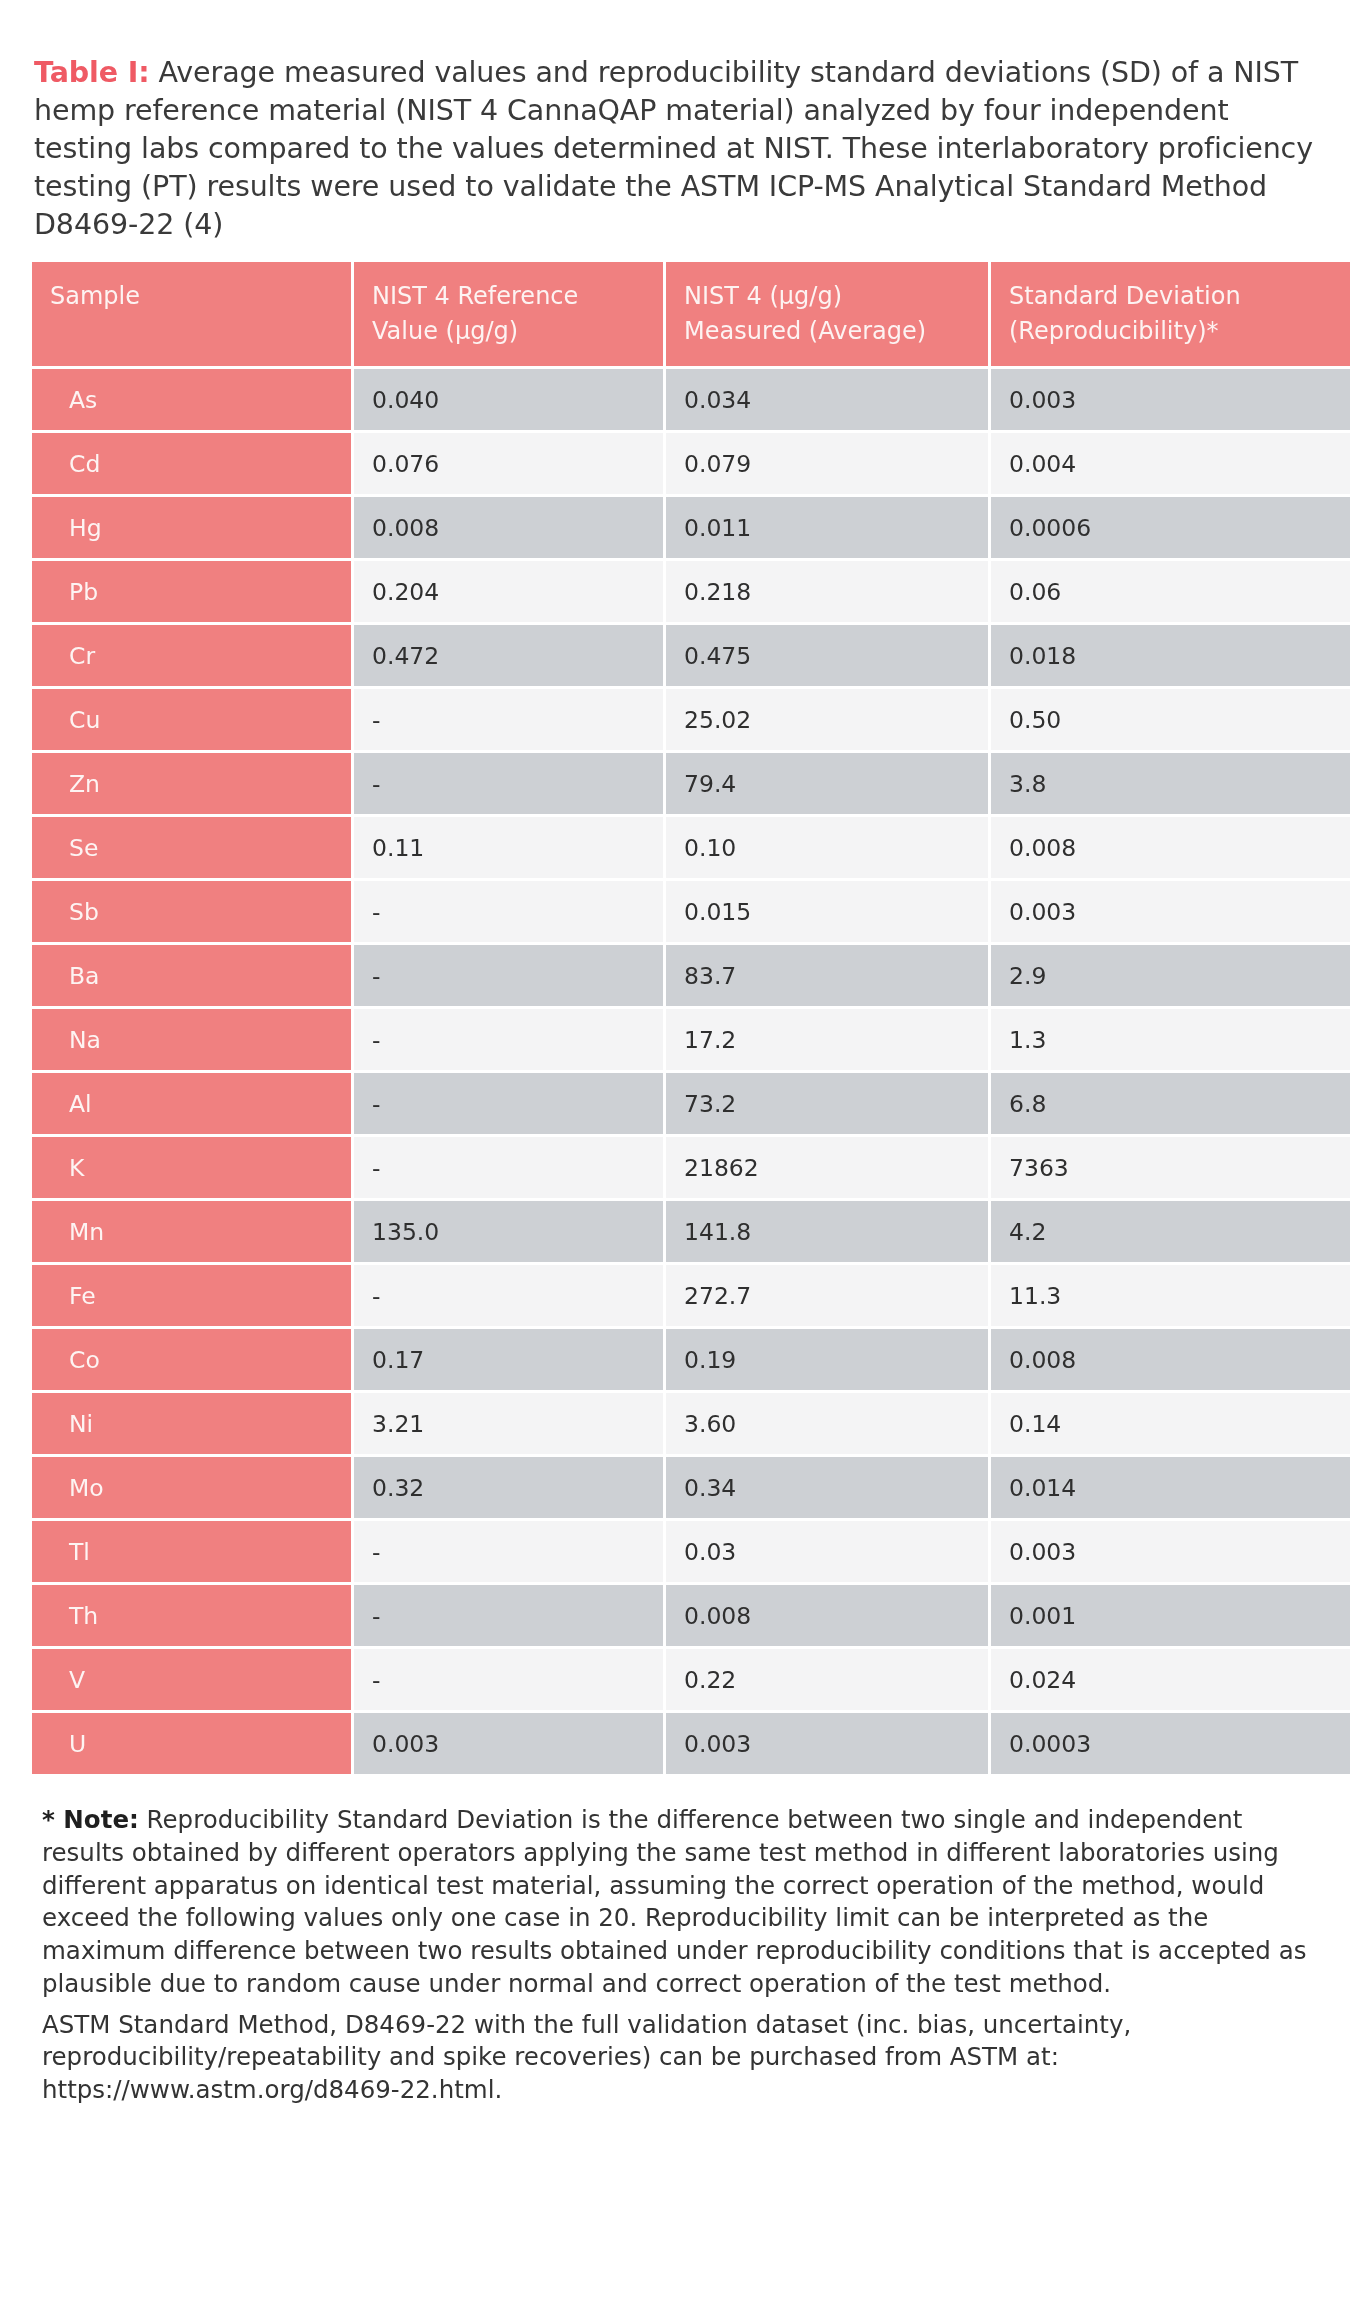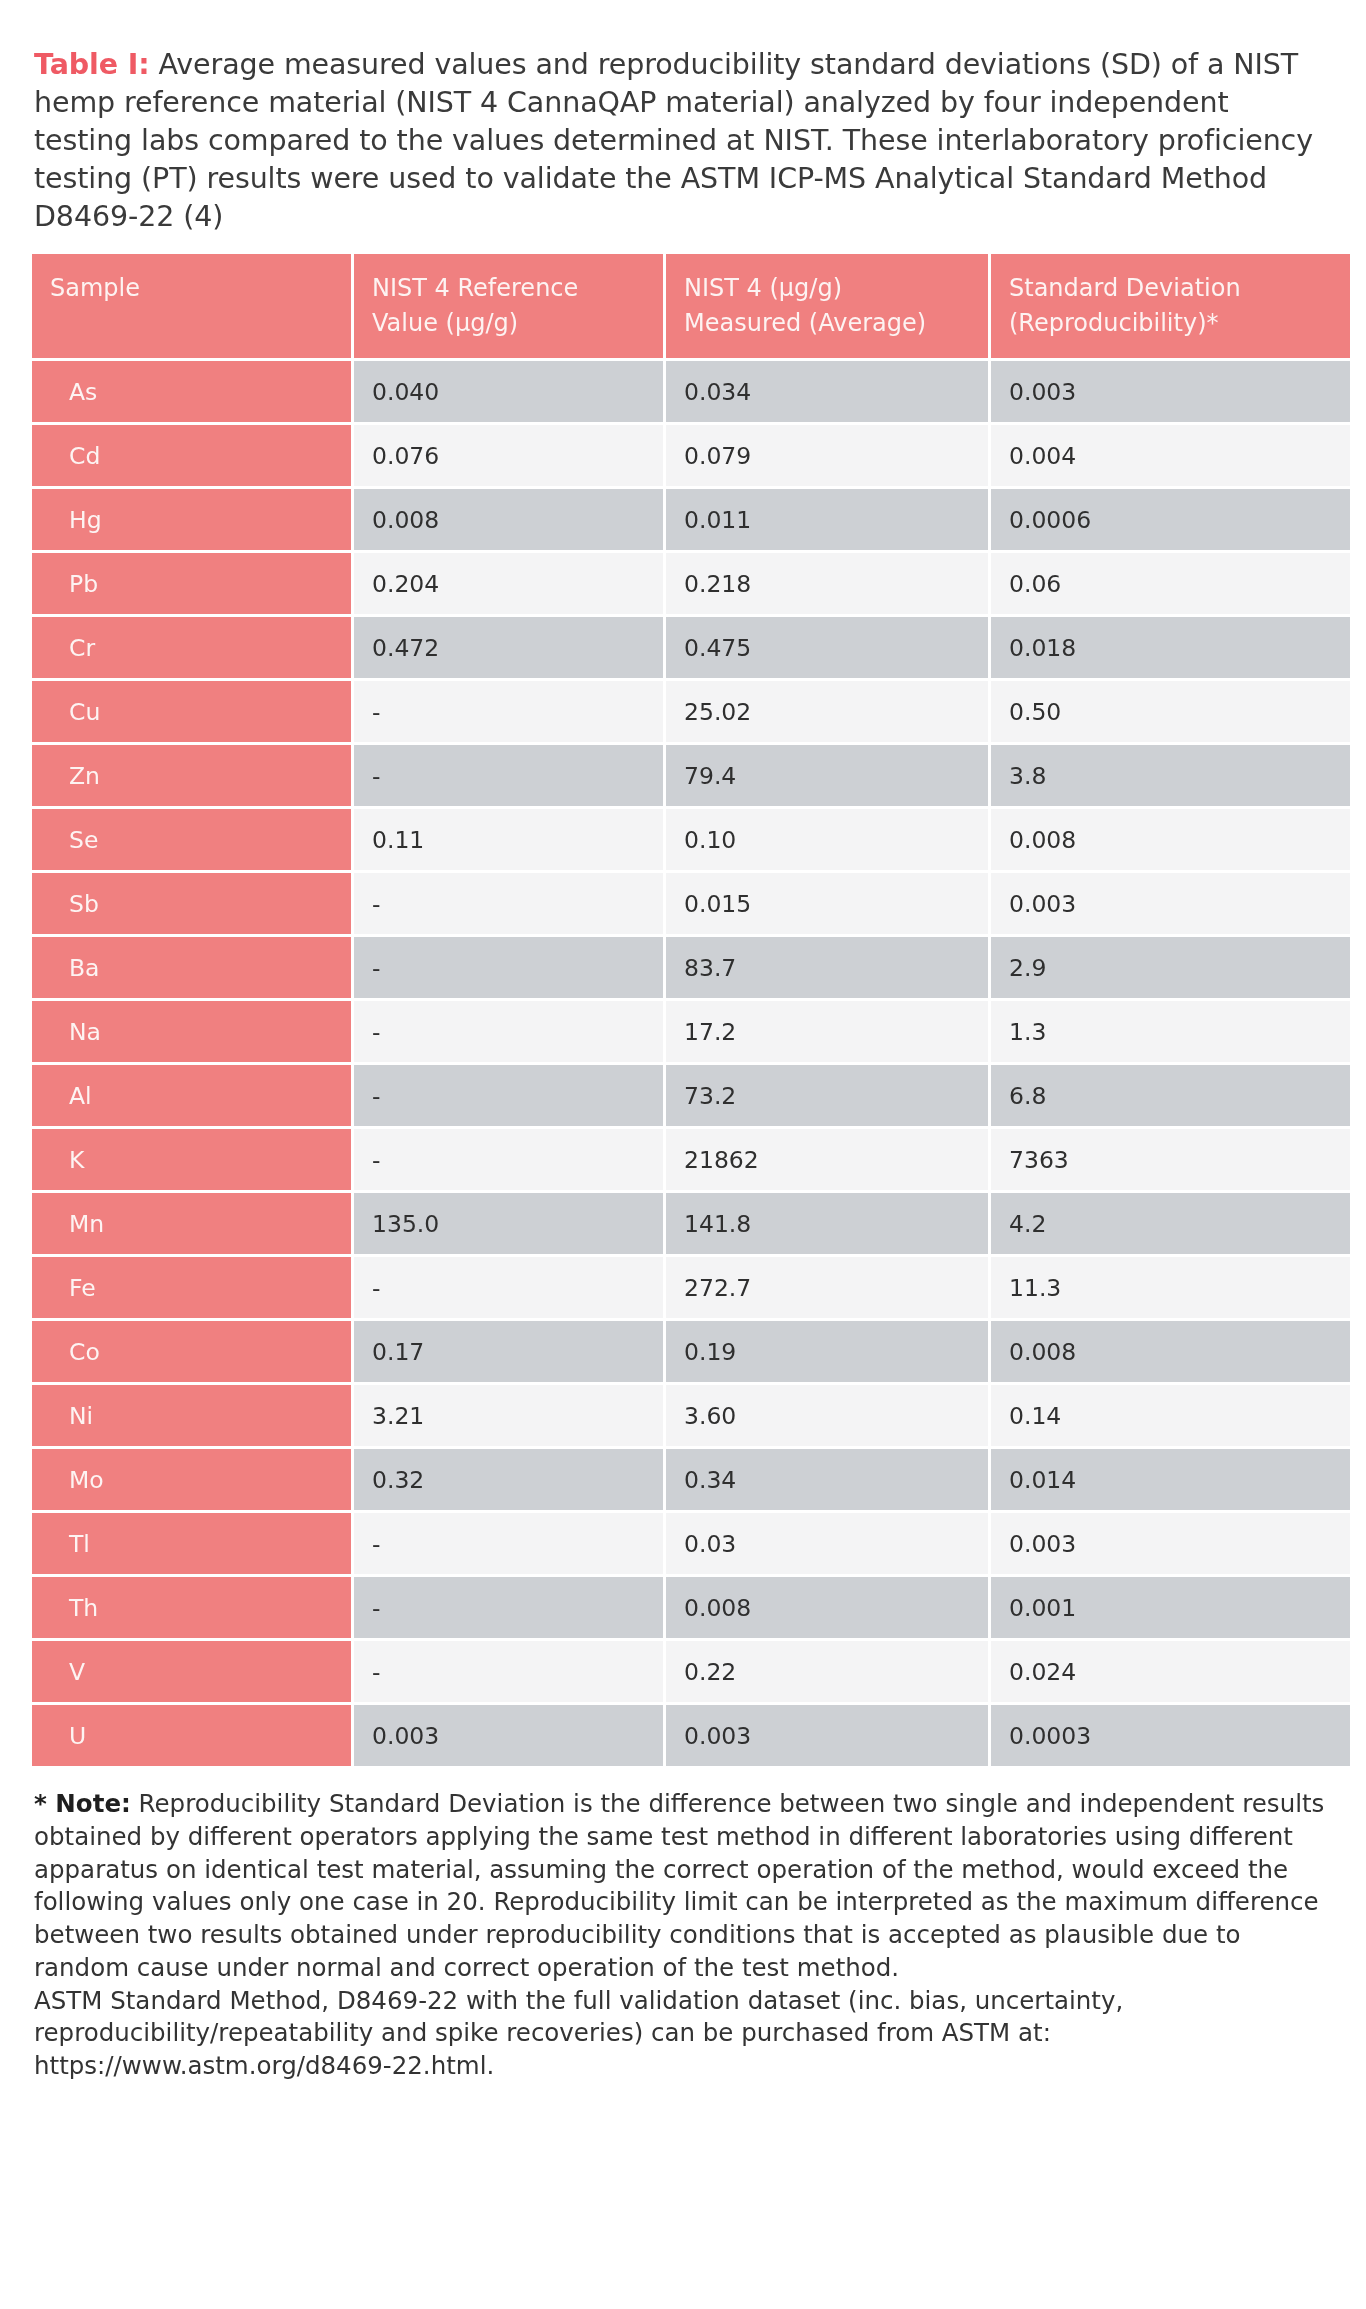--- a/index.html
+++ b/index.html
@@ -22,20 +22,21 @@
     position: relative;
   }
 
   
   .caption {
     padding: 46px 10px 18px 10px;
     font-size: 28.5px;
     line-height: 1.335;
     color: #3a3a3a;
     letter-spacing: -0.1px;
+    margin-top: 8px;
   }
   .caption-label {
     color: #ef5a64;
     font-weight: bold;
   }
 
   
   table.data-table {
     width: 1318px;
     border-collapse: separate;
@@ -85,21 +86,21 @@
   tbody tr.shade-dark td.value-cell { background: #cdd0d4; }
   tbody tr.shade-light td.value-cell { background: #f4f4f5; }
 
   
   .footnote {
     padding: 22px 10px 0 10px;
     font-size: 24.5px;
     line-height: 1.335;
     color: #333333;
   }
-  .footnote p { margin: 0; }
+  .footnote p { margin: 8px; }
   .footnote .note-label { font-weight: bold; color: #1f1f1f; }
 </style>
 </head>
 <body>
 
 <div class="page">
 
   <div class="caption">
     <span class="caption-label">Table I:</span><span> Average measured values and reproducibility standard deviations (SD) of a NIST hemp reference material (NIST 4 CannaQAP material) analyzed by four independent testing labs compared to the values determined at NIST. These interlaboratory proficiency testing (PT) results were used to validate the ASTM ICP-MS Analytical Standard Method D8469-22 (4)</span>
   </div>

